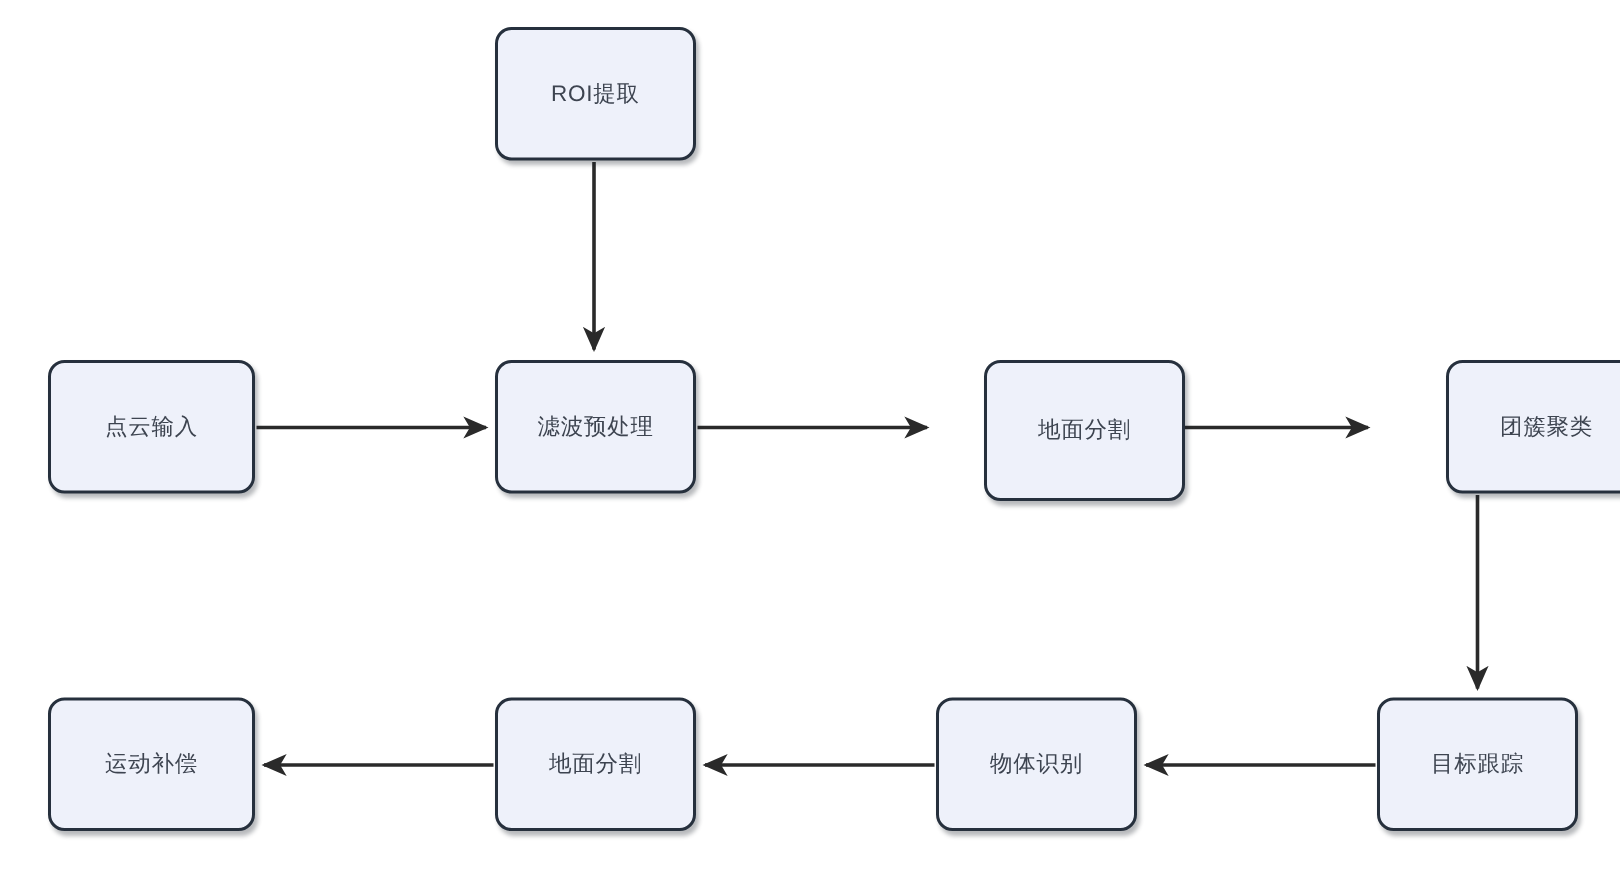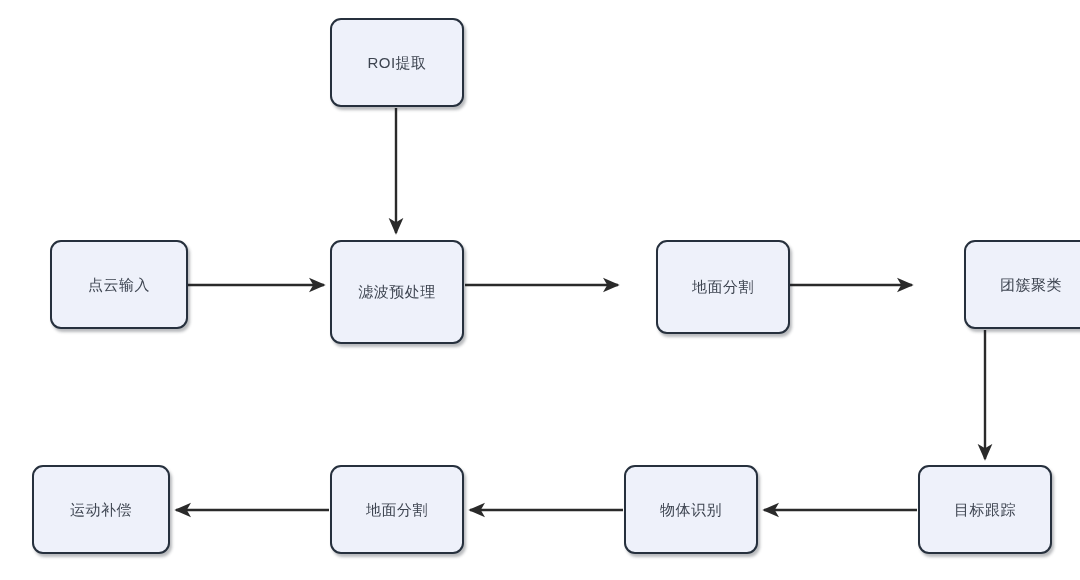--- a/index.html
+++ b/index.html
@@ -90,25 +90,25 @@
 
     <g>
       <line x1="329" y1="510" x2="176" y2="510" stroke="#2a2a2a" stroke-width="2.4" marker-end="url(#arrow-r)"></line>
     </g>
   </svg>
 
   <div class="node" style="left:330px; top:18px; width:134px; height:89px;">
     <span class="node-label">ROI提取</span>
   </div>
 
-  <div class="node" style="left:32px; top:240px; width:138px; height:89px;margin-left:18px;">
+  <div class="node" style="left:32px; top:240px; width:138px; height:89px;">
     <span class="node-label">点云输入</span>
   </div>
 
-  <div class="node" style="left:330px; top:240px; width:134px; height:104px;">
+  <div class="node" style="left:330px; top:240px; width:134px; height:89px;">
     <span class="node-label">滤波预处理</span>
   </div>
 
   <div class="node" style="left:656px; top:240px; width:134px; height:94px;">
     <span class="node-label">地面分割</span>
   </div>
 
   <div class="node" style="left:964px; top:240px; width:134px; height:89px;">
     <span class="node-label">团簇聚类</span>
   </div>

